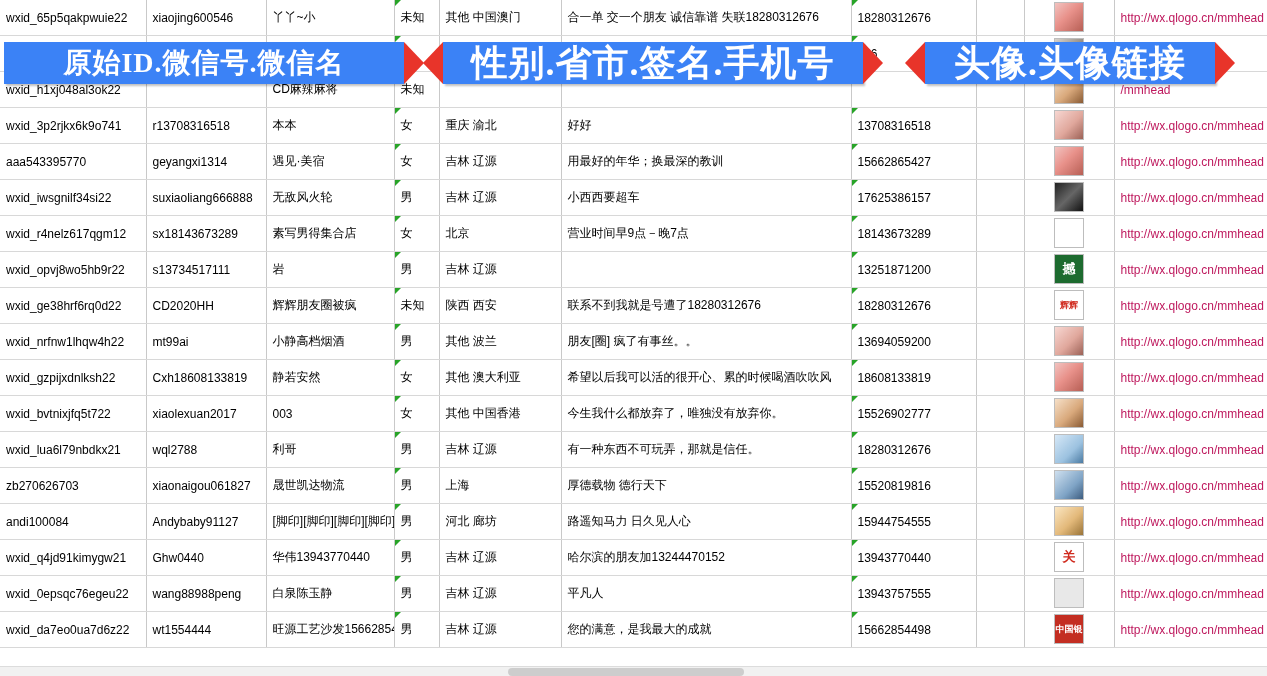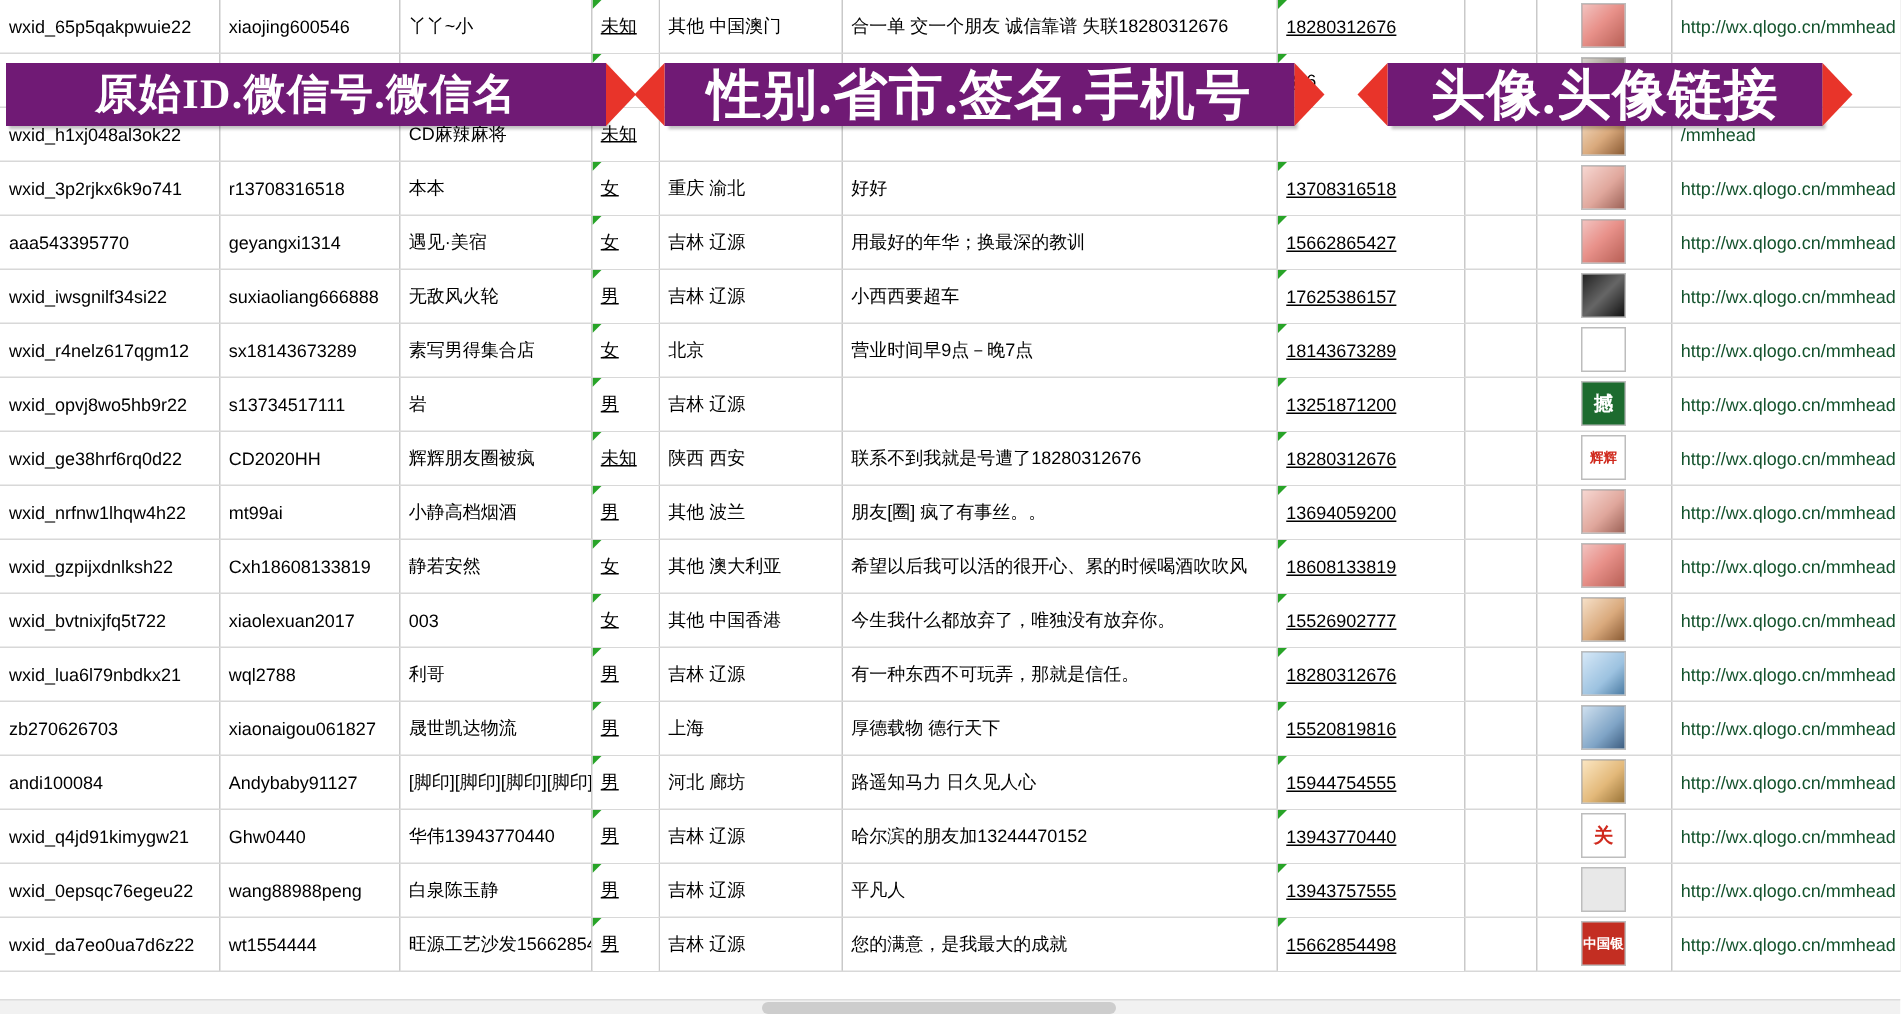--- a/index.html
+++ b/index.html
@@ -42,21 +42,21 @@
   col.c5 { width: 290px; }
   col.c6 { width: 125px; }
   col.c7 { width: 48px; }
   col.c8 { width: 90px; }
   col.c9 { width: 153px; }
 
   td.col-id { border-left: none; }
   td.col-gender { text-align: left; }
   td.col-phone { text-align: left; }
   td.col-avatar { padding: 0; text-align: center; }
-  td.col-link { color: #14532d; }
+  td.col-link { color: #be185d; }
   td.col-gap { background: #ffffff; border-right: 1px solid #c9c9c9; }
 
   .avatar {
     display: inline-block;
     width: 30px;
     height: 30px;
     margin-top: 2px;
     border: 1px solid #bdbdbd;
     background-size: cover;
     position: relative;
@@ -81,34 +81,33 @@
     display: flex; align-items: center; justify-content: center;
     font-size: 13px; font-weight: bold; color: #d02a1e;
     font-family: "Liberation Serif", serif;
   }
   .av-txt.white { color: #ffffff; }
   .av-txt.small { font-size: 9px; }
 
   
   .tri {
     position: relative;
-    text-decoration: underline;
   }
   .tri::before {
     content: "";
     position: absolute;
     left: 0; top: 0;
     border-left: 6px solid #28a428;
     border-bottom: 6px solid transparent;
   }
 
   
   .banner {
     position: absolute;
-    background: #701a75;
+    background: #3b82f6;
     color: #ffffff;
     font-weight: bold;
     font-family: "Liberation Serif", "DejaVu Serif", serif;
     letter-spacing: 1px;
     display: flex;
     align-items: center;
     justify-content: center;
     box-shadow: 2px 2px 2px rgba(0,0,0,0.25);
   }
   .banner .txt { white-space: nowrap; }

